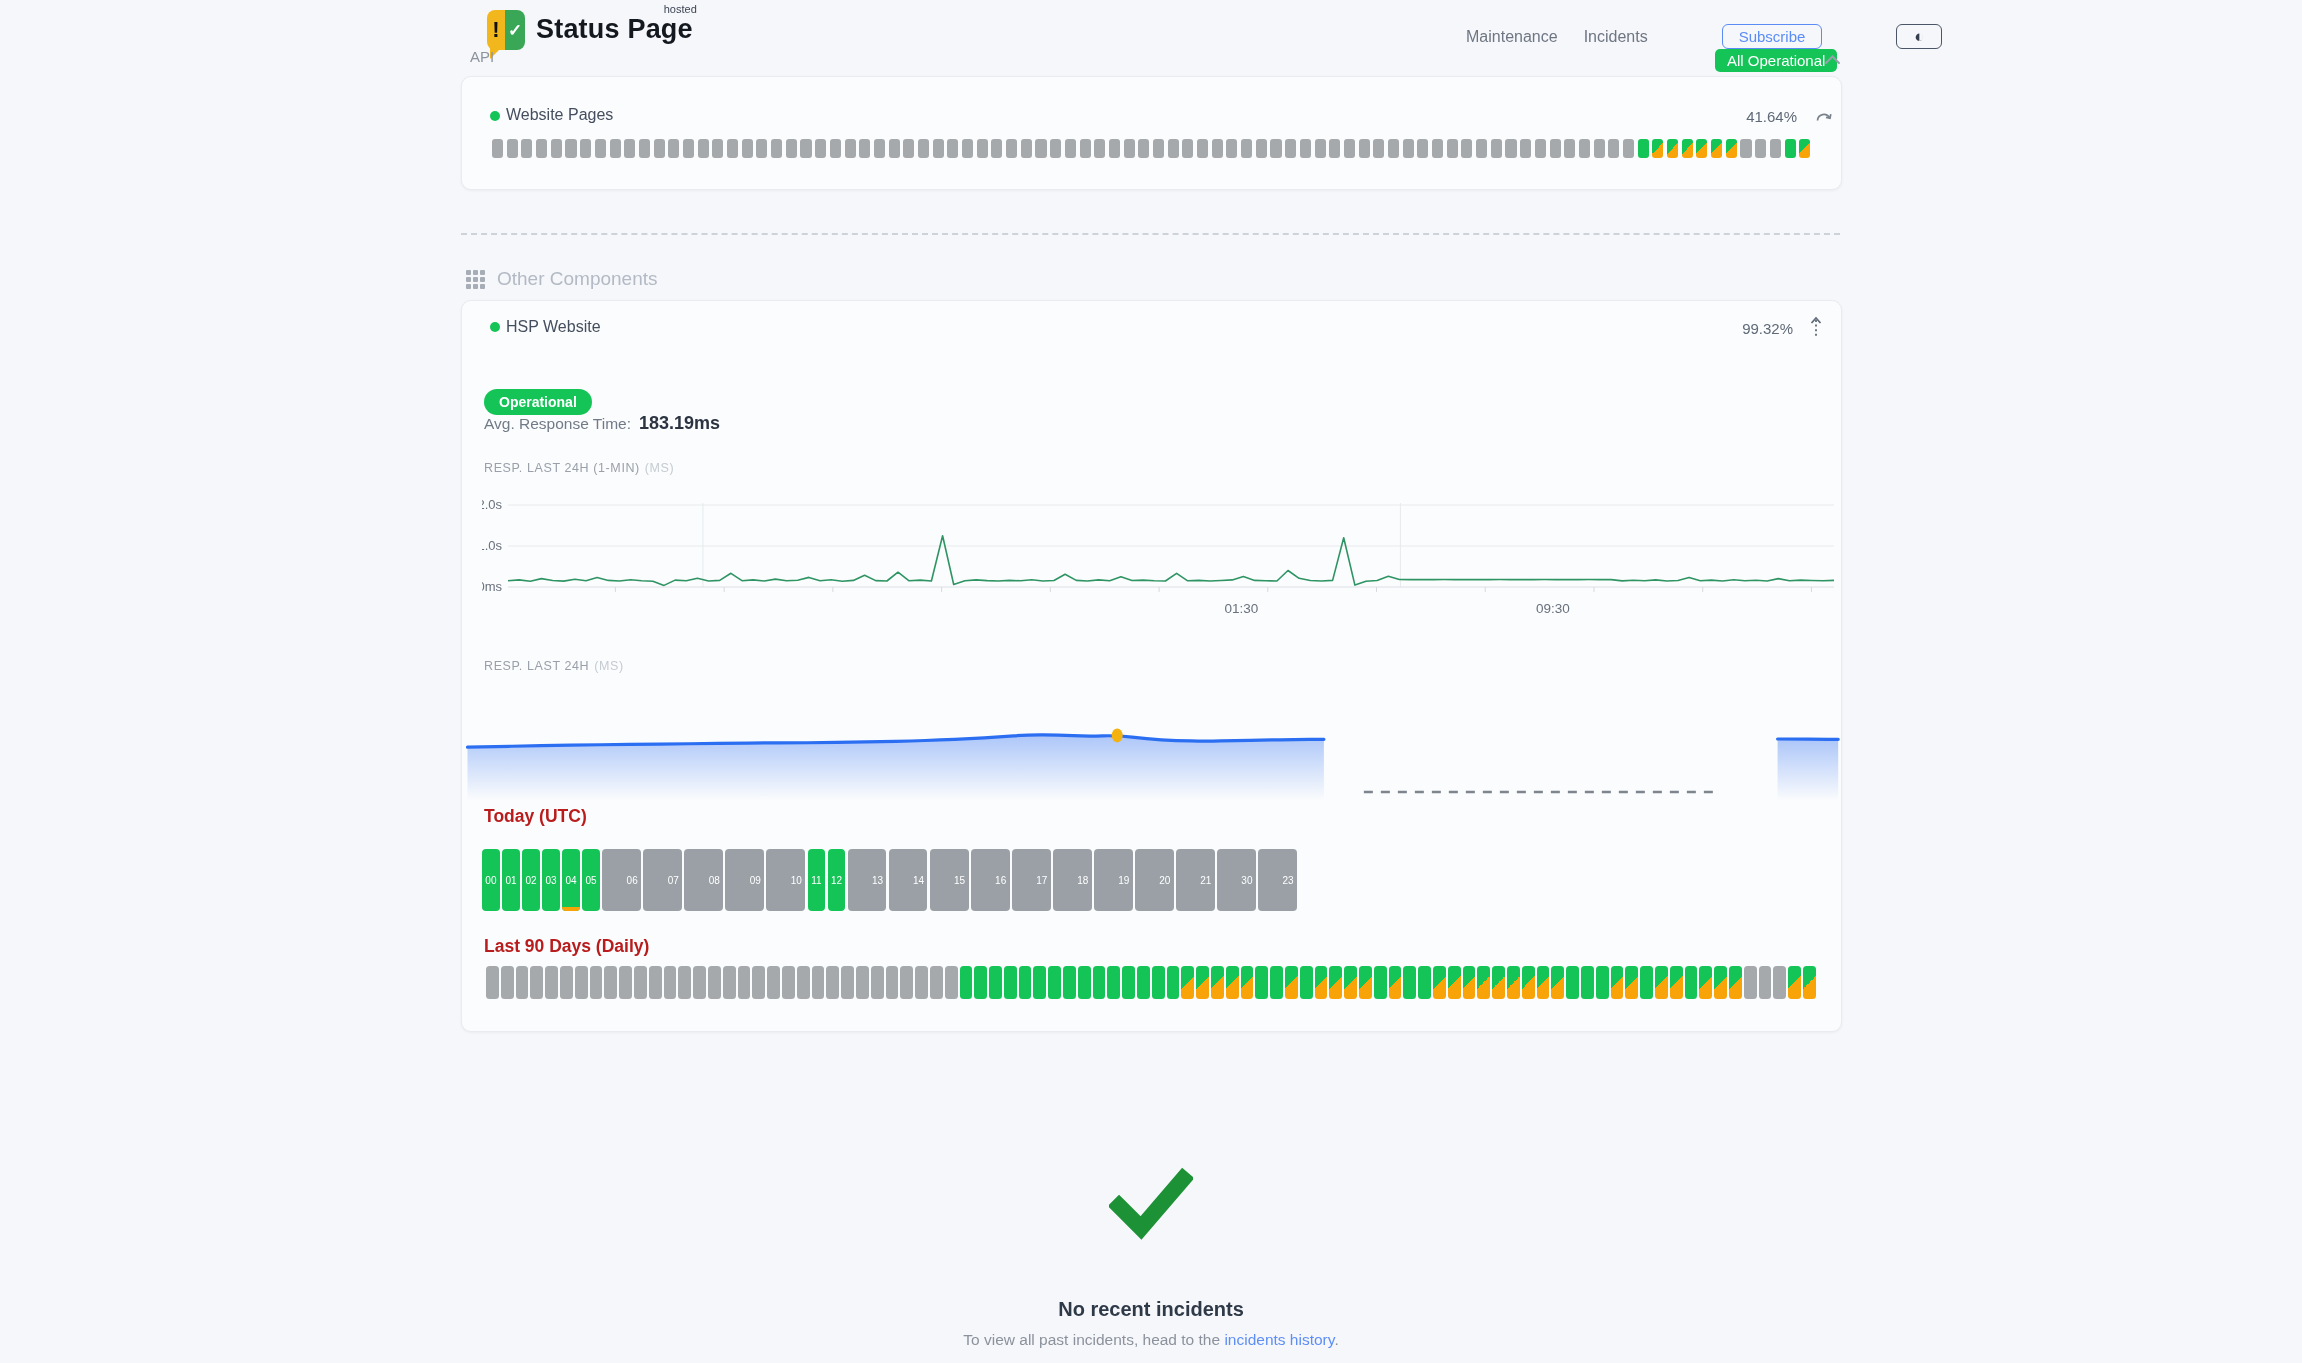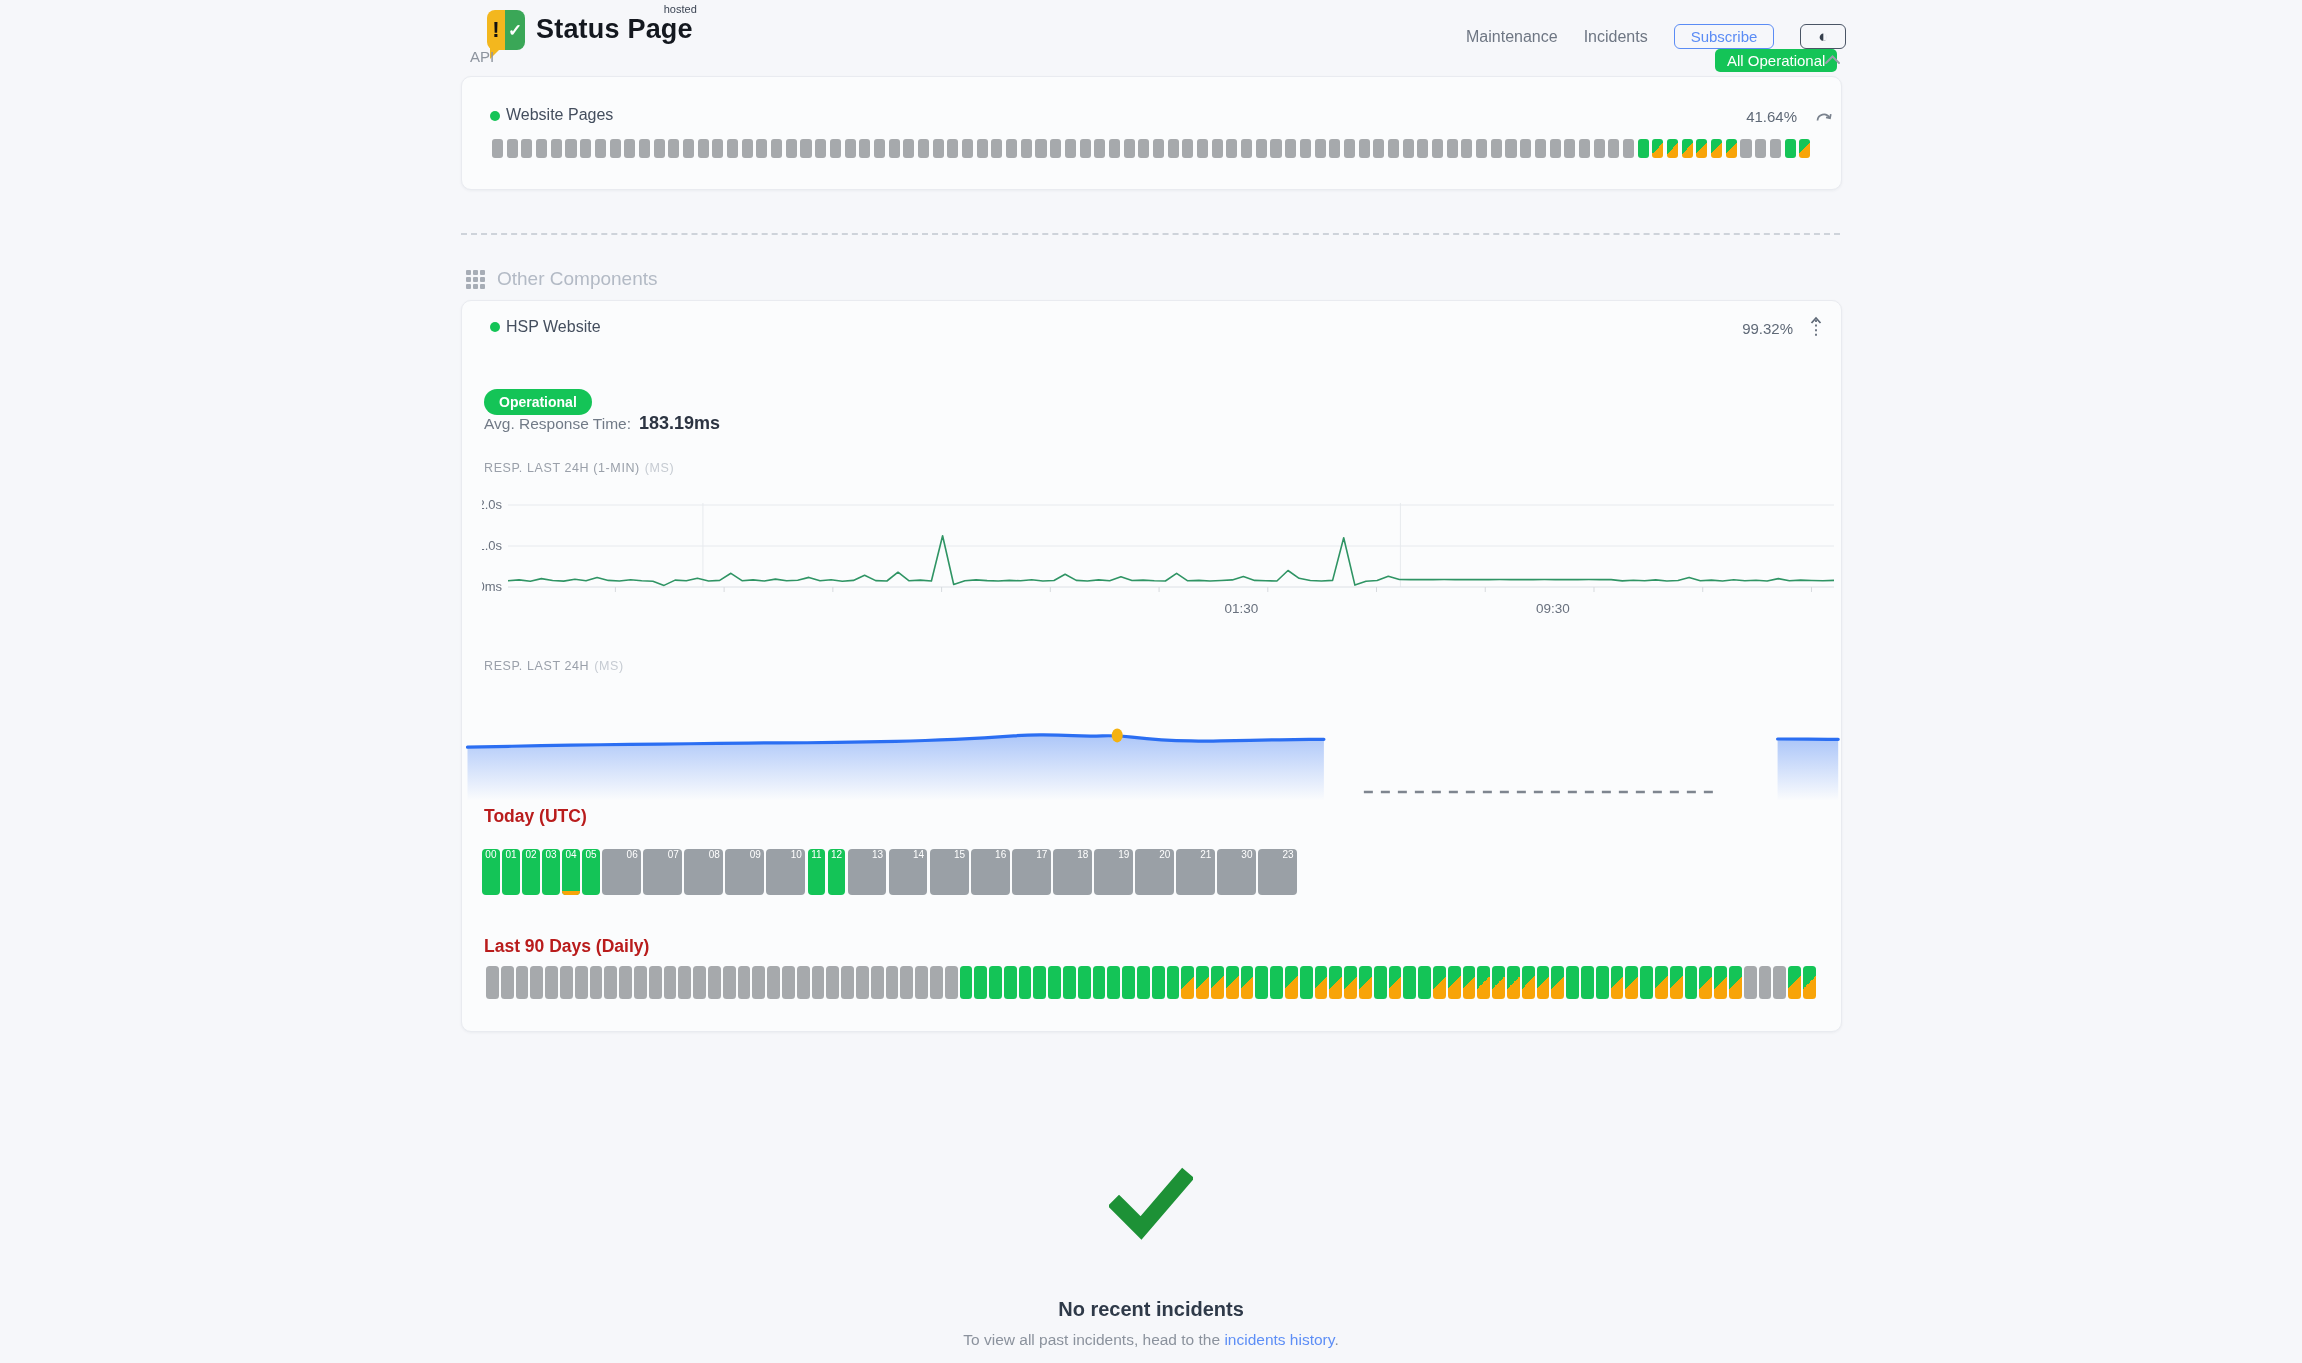--- a/index.html
+++ b/index.html
@@ -8,21 +8,21 @@
   .logo{position:absolute;left:487px;top:10px;display:flex;align-items:flex-start;cursor:pointer;}
   .logo-icon{position:relative;width:38px;height:40px;flex:none;}
   .li-left{position:absolute;left:0;top:0;width:18px;height:40px;background:#f3b71e;border-radius:8px 0 0 8px;color:#111;font-weight:bold;font-size:22px;display:flex;align-items:center;justify-content:center;}
   .li-right{position:absolute;left:18px;top:0;width:20px;height:40px;background:#3aa757;border-radius:0 8px 8px 0;color:#fff;font-weight:bold;font-size:17px;display:flex;align-items:center;justify-content:center;}
   .li-tail{position:absolute;left:3px;bottom:-9px;width:0;height:0;border-top:11px solid #f3b71e;border-right:11px solid transparent;}
   .brand-text{position:relative;margin-left:11px;padding-top:4px;}
   .brand-name{font-size:27px;font-weight:700;color:#14181f;letter-spacing:.2px;}
   .brand-sup{position:absolute;right:-4px;top:-7px;font-size:11px;color:#3c4554;font-weight:500;}
   .nav{position:absolute;left:1466px;top:24px;display:flex;align-items:center;gap:26px;}
   .nav a{font-size:16px;color:#6e7683;text-decoration:none;cursor:pointer;}
-  .btn{box-sizing:border-box;height:25px;border-radius:6px;background:transparent;display:flex;align-items:center;justify-content:center;cursor:pointer;font-family:inherit;}
+  .btn{box-sizing:border-box;height:25px;border-radius:6px;background:transparent;display:flex;align-items:center;justify-content:center;cursor:pointer;font-family:inherit;margin-left:48px;}
   .subscribe{border:1.5px solid #5b8cf5;color:#5b8cf5;font-size:15px;padding:0 16px;}
   .toggle{border:1.5px solid #4a5565;color:#353e4c;width:46px;font-size:17px;padding:0;}
   .op-badge{position:absolute;left:1715px;top:49px;height:23px;padding:0 12px;border-radius:5px;background:var(--green);color:#fff;font-size:15px;font-weight:500;display:flex;align-items:center;}
   .chev{position:absolute;left:1824px;top:54px;cursor:pointer;}
   .api-label{position:absolute;left:470px;top:48px;font-size:15px;color:#8d949e;}
   
   .card{position:absolute;left:461px;width:1379px;background:#fbfcfd;border:1px solid #e9ebf0;border-radius:10px;box-shadow:0 1px 3px rgba(20,30,50,.05);}
   .card1{top:76px;height:112px;}
   .card2{top:300px;height:730px;}
   .dot{position:absolute;width:10px;height:10px;border-radius:50%;background:var(--green);}
@@ -45,21 +45,21 @@
   .strip2 .bar{width:12.8px;height:33px;border-radius:3.5px;}
   
   .pill{position:absolute;left:22px;top:88px;height:26px;padding:0 15px;border-radius:14px;background:var(--green);color:#fff;font-size:14px;font-weight:600;display:flex;align-items:center;}
   .avg{position:absolute;left:22px;top:112px;font-size:15.5px;color:#717a87;}
   .avg b{font-size:18px;color:#2c3442;font-weight:700;margin-left:8px;}
   .resp-label{position:absolute;left:22px;font-size:12.5px;letter-spacing:.6px;color:#9aa0aa;}
   .resp-label .unit{color:#c6cbd2;margin-left:5px;}
   .h2s{position:absolute;left:22px;font-size:17.5px;font-weight:600;color:#b91c1c;}
   
   .hours{position:absolute;left:20px;top:548px;display:flex;gap:2.25px;}
-  .hour{position:relative;flex:none;width:17.8px;height:46px;border-radius:4px;display:flex;justify-content:center;color:#fff;font-size:10px;}
+  .hour{position:relative;flex:none;width:17.8px;height:62px;border-radius:4px;display:flex;align-items:center;justify-content:center;color:#fff;font-size:10px;}
   .hour.u{background:var(--green);}
   .hour.n{background:var(--grayBlock);padding-left:21px;}
   .hour .mark{position:absolute;left:0;bottom:0;width:100%;height:4px;background:var(--orange);border-radius:0 0 4px 4px;}
   
   .f-title{position:absolute;left:0;top:1298px;width:2302px;text-align:center;font-size:20px;font-weight:600;color:#2f3a49;}
   .f-sub{position:absolute;left:0;top:1331px;width:2302px;text-align:center;font-size:15.5px;color:#8b929d;}
   .f-sub a{color:#5d8ef6;text-decoration:none;cursor:pointer;}
   svg text{font-family:"Liberation Sans",sans-serif;}
 </style>
 </head>

